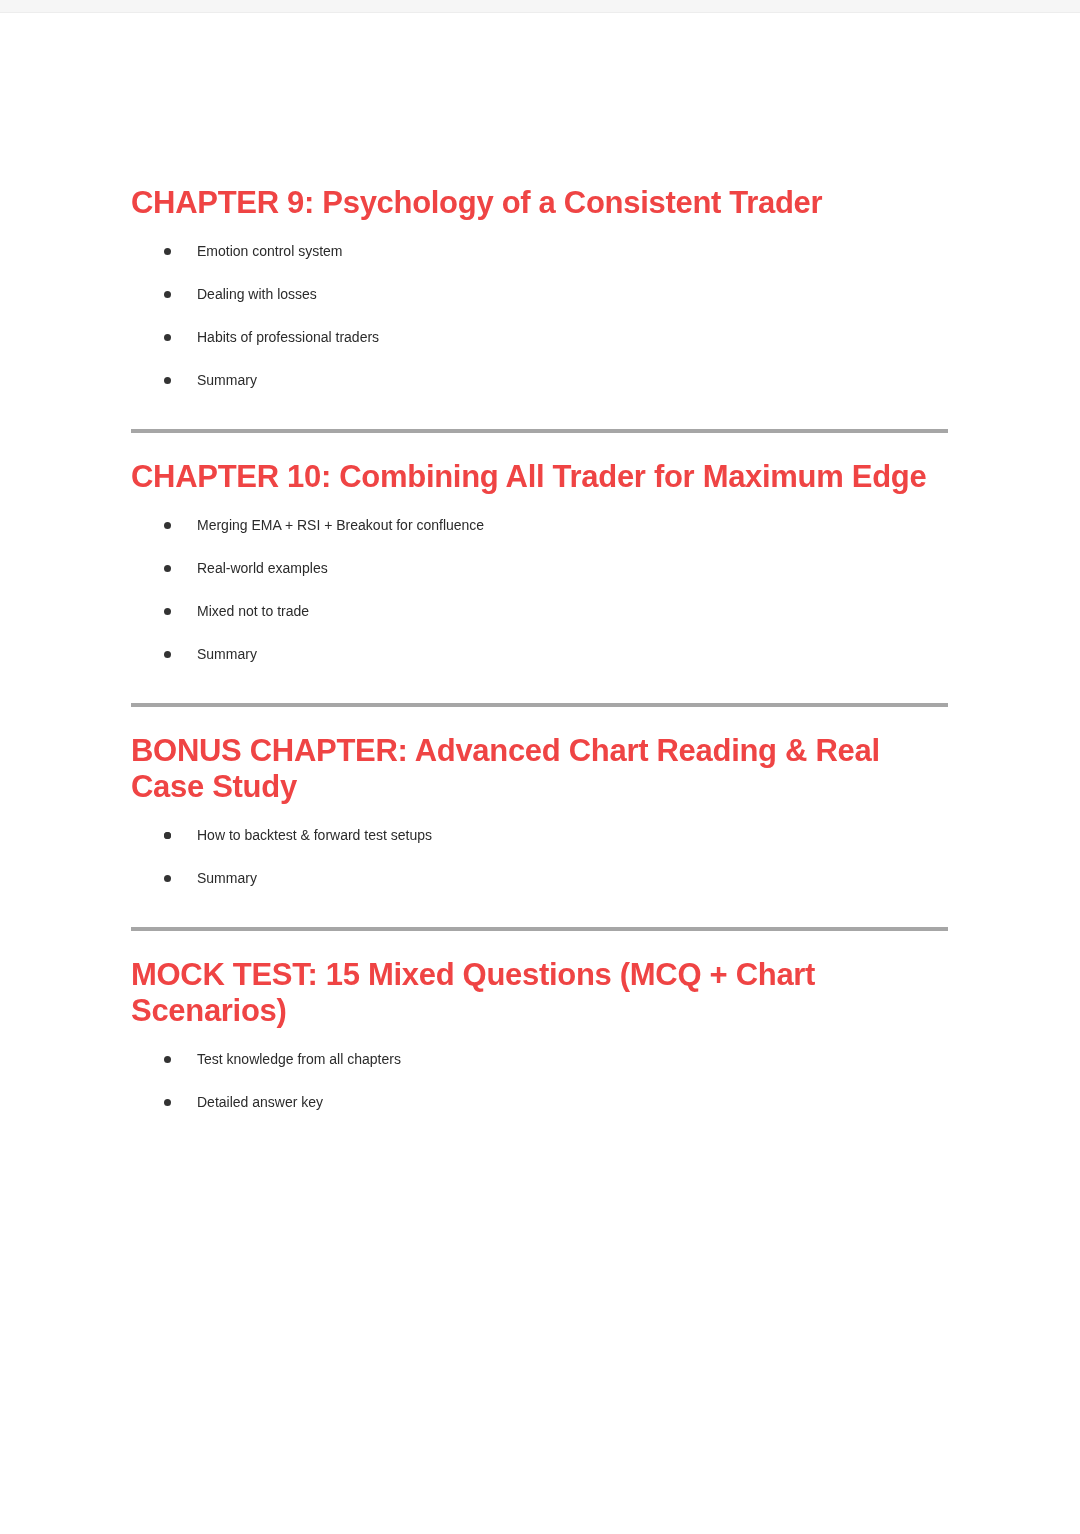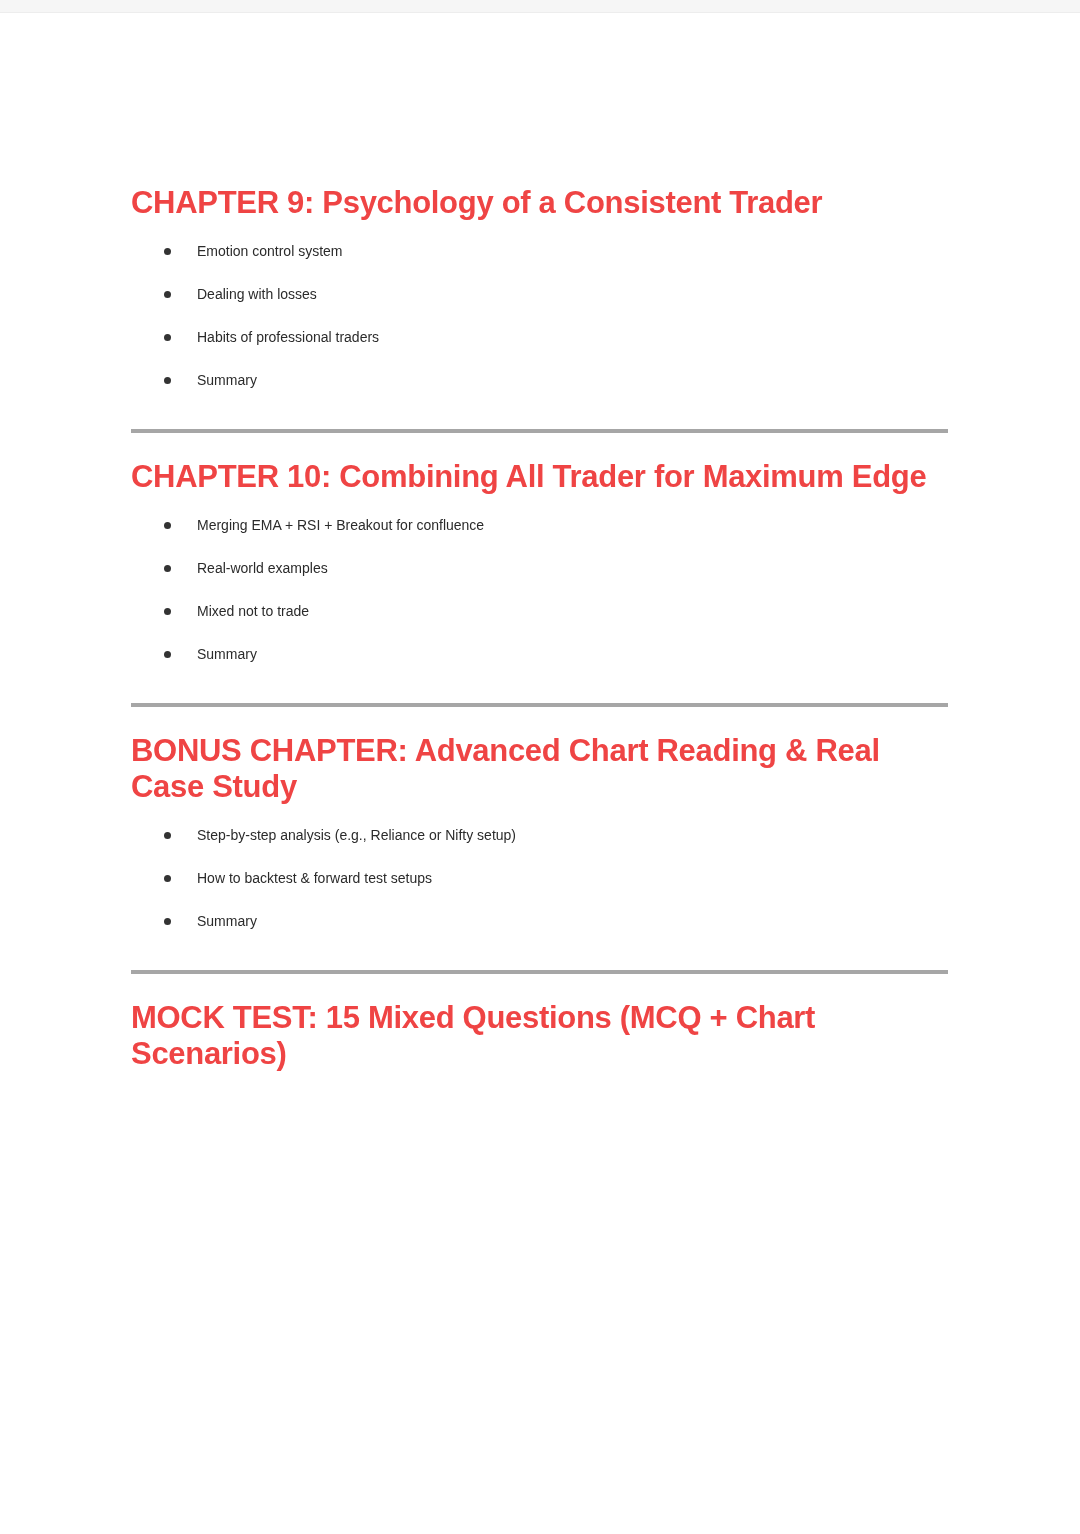--- a/index.html
+++ b/index.html
@@ -85,25 +85,29 @@
       <li><span class="bullet-dot"></span><span>Mixed not to trade</span></li>
       <li><span class="bullet-dot"></span><span>Summary</span></li>
     </ul>
   </section>
 
   <div class="divider"></div>
 
   <section class="toc-section">
     <h2 class="section-title">BONUS CHAPTER: Advanced Chart Reading &amp; Real Case Study</h2>
     <ul class="section-items">
-      <li><span class="bullet-dot"></span><span>Step-by-step analysis (e.g., Reliance or Nifty setup)</span></li>
+      <li><span class="bullet-dot"></span></li>
       <li><span class="bullet-dot"></span><span>How to backtest &amp; forward test setups</span></li>
       <li><span class="bullet-dot"></span><span>Summary</span></li>
     </ul>
   </section>
 
   <div class="divider"></div>
 
   <section class="toc-section">
     <h2 class="section-title">MOCK TEST: 15 Mixed Questions (MCQ + Chart Scenarios)</h2>
+    <ul class="section-items">
+      <li><span class="bullet-dot"></span><span>Test knowledge from all chapters</span></li>
+      <li><span class="bullet-dot"></span><span>Detailed answer key</span></li>
+    </ul>
   </section>
 
 </div>
 
 </body></html>

